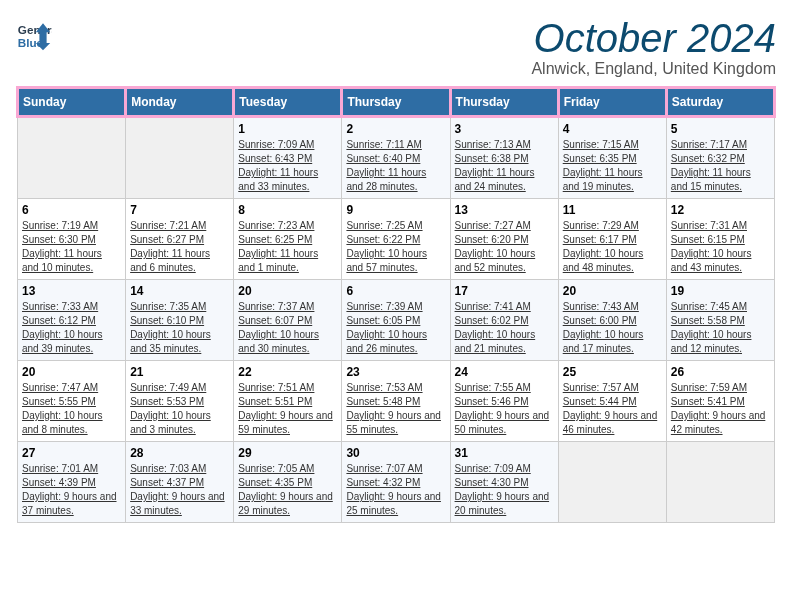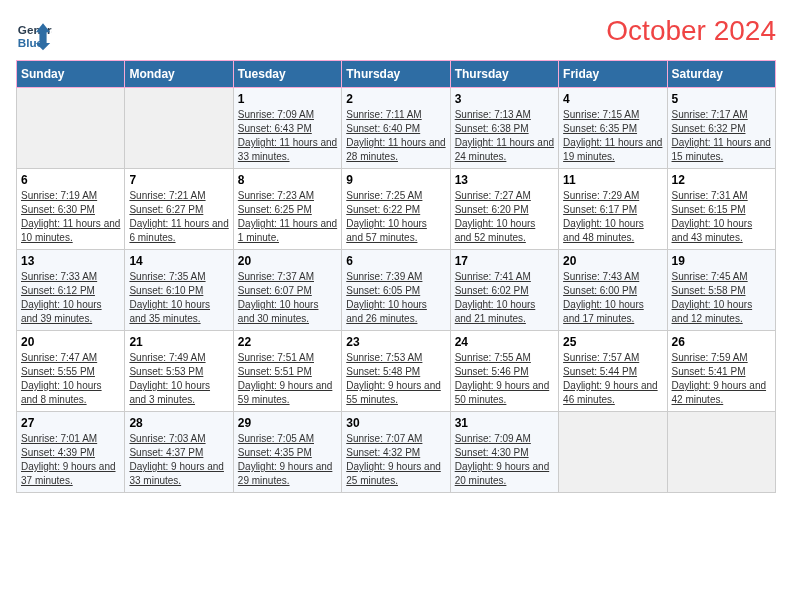--- a/index.html
+++ b/index.html
@@ -22,42 +22,43 @@
       gap: 4px;
     }
     .logo-icon {
       width: 36px;
       height: 36px;
     }
     .title-block {
       text-align: right;
     }
     .month-title {
-      font-size: 28px;
+      font-size: 40px;
       font-weight: normal;
-      color: #ef4444;
+      color: #0c4a6e;
       line-height: 1.1;
+      font-style: italic;
     }
     .location {
       font-size: 16px;
       color: #555;
     }
     table {
       width: 100%;
       border-collapse: collapse;
       font-size: 11px;
     }
     thead tr th {
       background-color: #2e6da4;
       color: #fff;
       padding: 6px 4px;
       text-align: left;
       font-size: 12px;
       font-weight: bold;
-      border: 1px solid #f9a8d4;
+      border: 3px solid #f9a8d4;
     }
     tbody tr td {
       border: 1px solid #ccc;
       padding: 4px 4px;
       vertical-align: top;
       min-height: 70px;
       height: 70px;
       width: calc(100% / 7);
     }
     tbody tr:nth-child(odd) td {
@@ -88,20 +89,21 @@
 <div class="header">
   <div class="logo">
     <svg class="logo-icon" viewBox="0 0 40 40">
       <text x="2" y="20" font-family="Arial" font-size="13" font-weight="bold" fill="#2c3e50">General</text>
       <text x="2" y="34" font-family="Arial" font-size="13" font-weight="bold" fill="#2e6da4">Blue</text>
       <polygon points="30,8 38,18 34,18 34,30 38,30 30,38 22,30 26,30 26,18 22,18" fill="#2e6da4"></polygon>
     </svg>
   </div>
   <div class="title-block">
     <div class="month-title">October 2024</div>
+    <div class="location">Alnwick, England, United Kingdom</div>
   </div>
 </div>
 
 <table>
   <thead>
     <tr>
     <th>Sunday</th>
         <th>Monday</th>
         <th>Tuesday</th>
         <th>Thursday</th>

